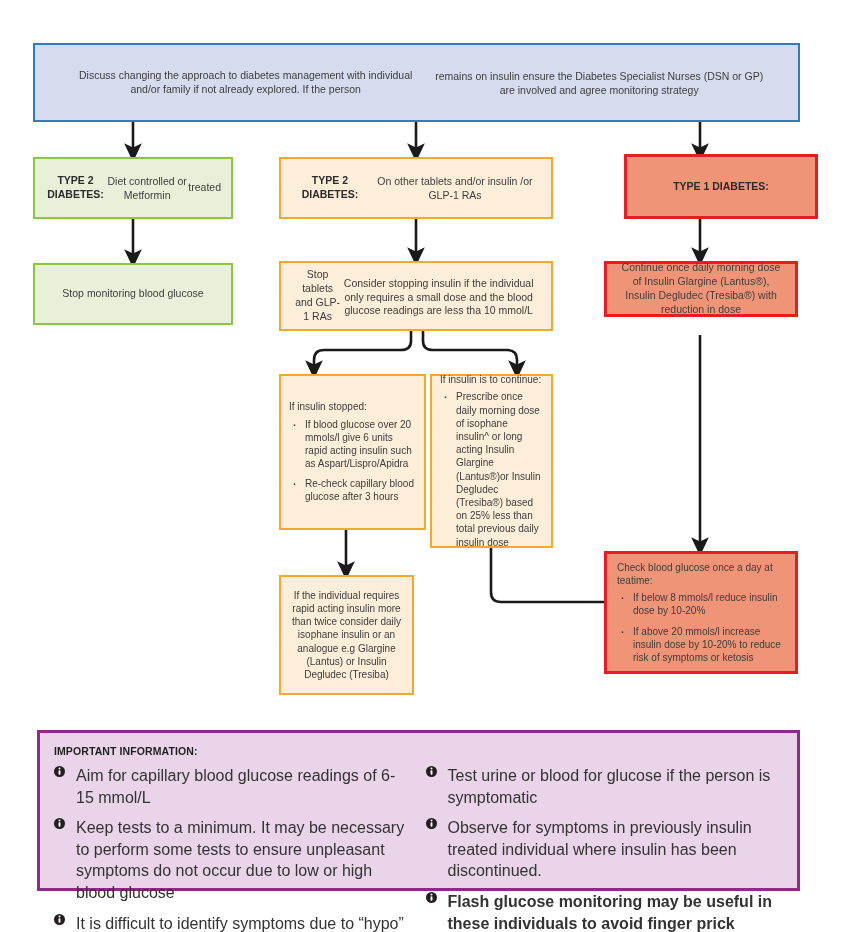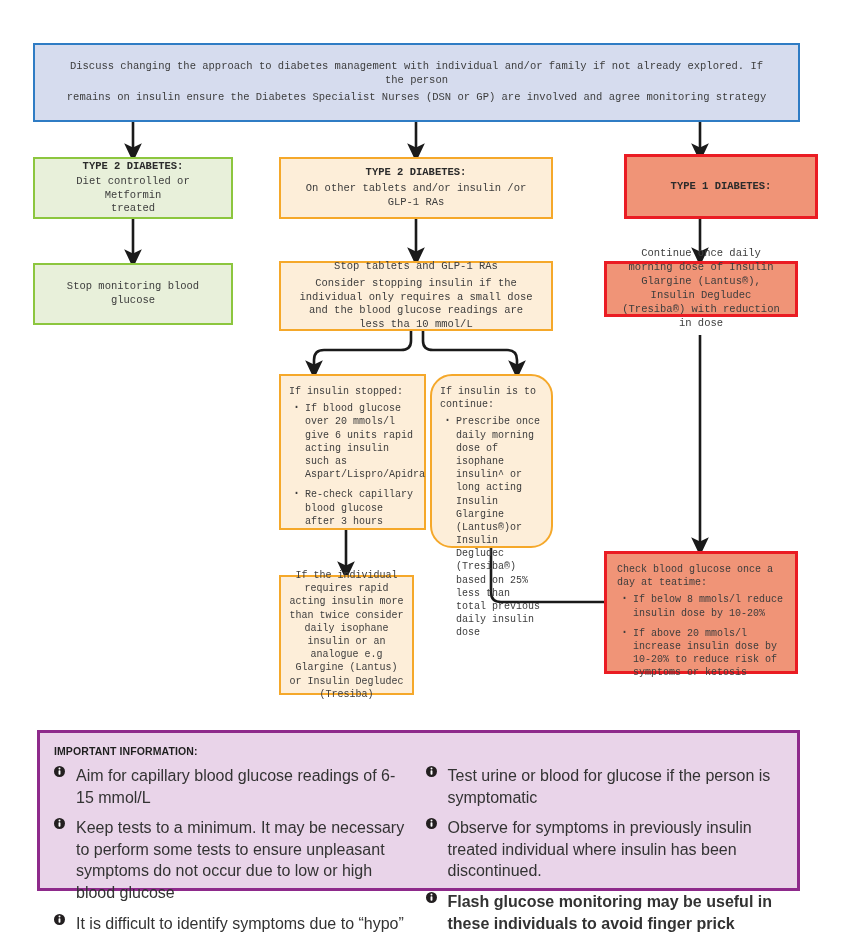--- a/index.html
+++ b/index.html
@@ -16,27 +16,26 @@
     position: relative;
     width: 846px;
     height: 932px;
     background: #ffffff;
     overflow: hidden;
   }
   .box {
     position: absolute;
     box-sizing: border-box;
     display: flex;
-    flex-direction: column;
+    flex-direction: row;
     align-items: center;
     justify-content: center;
     text-align: center;
     line-height: 1.32;
     color: #3d3d3d;
-    font-family: Liberation Mono, monospace;
   }
   .box .ttl {
     font-weight: bold;
     color: #2b2b2b;
   }
   .box p { margin: 0; }
   .box p + p { margin-top: 3px; }
 
   
   .blue   { background: #d6dcee; border: 2px solid #2f7cc4; }
@@ -181,21 +180,21 @@
   <div class="box orange" style="left:279px; top:374px; width:147px; height:156px; font-size:10px; padding:9px 8px 9px 8px; justify-content:flex-start;">
     <div class="blist">
       <p class="lead">If insulin stopped:</p>
       <ul>
         <li>If blood glucose over 20 mmols/l give 6 units rapid acting insulin such as Aspart/Lispro/Apidra</li>
         <li>Re-check capillary blood glucose after 3 hours</li>
       </ul>
     </div>
   </div>
 
-  <div class="box orange" style="left:430px; top:374px; width:123px; height:174px; font-size:10px; padding:9px 8px 9px 8px; justify-content:flex-start;border-radius:22px;">
+  <div class="box orange" style="left:430px; top:374px; width:123px; height:174px; font-size:10px; padding:9px 8px 9px 8px; justify-content:flex-start;">
     <div class="blist">
       <p class="lead">If insulin is to continue:</p>
       <ul>
         <li>Prescribe once daily morning dose of isophane insulin^ or long acting Insulin Glargine (Lantus®)or Insulin Degludec (Tresiba®) based on 25% less than total previous daily insulin dose</li>
       </ul>
     </div>
   </div>
 
   <div class="box orange" style="left:279px; top:575px; width:135px; height:120px; font-size:10px; padding:6px 8px;">
     <p>If the individual requires rapid acting insulin more than twice consider daily isophane insulin or an analogue e.g Glargine (Lantus) or Insulin Degludec (Tresiba)</p>

